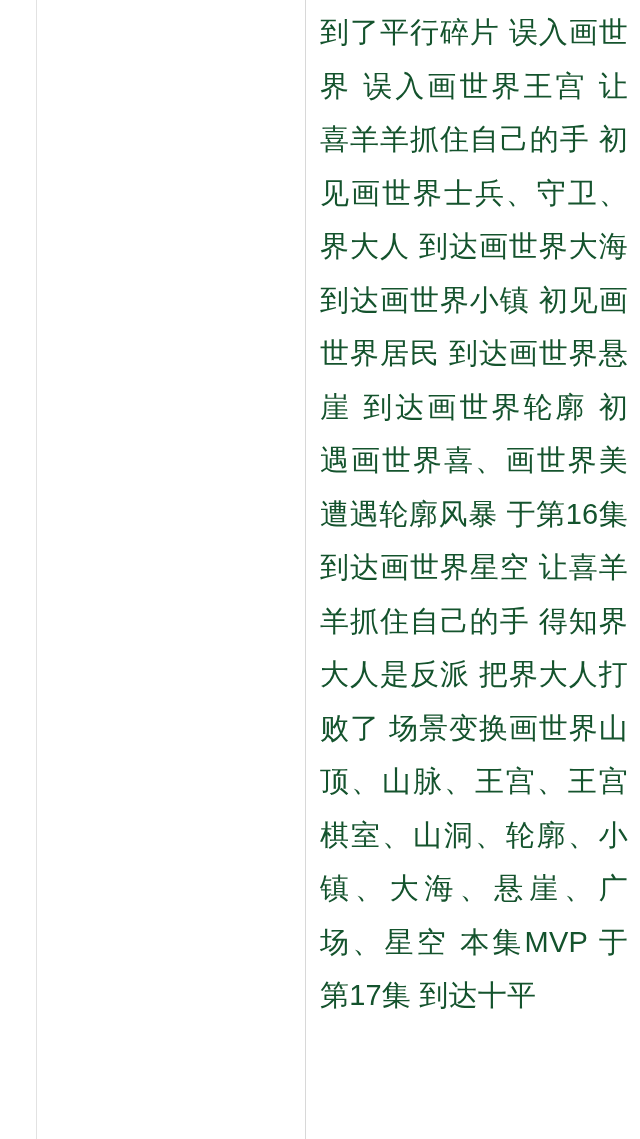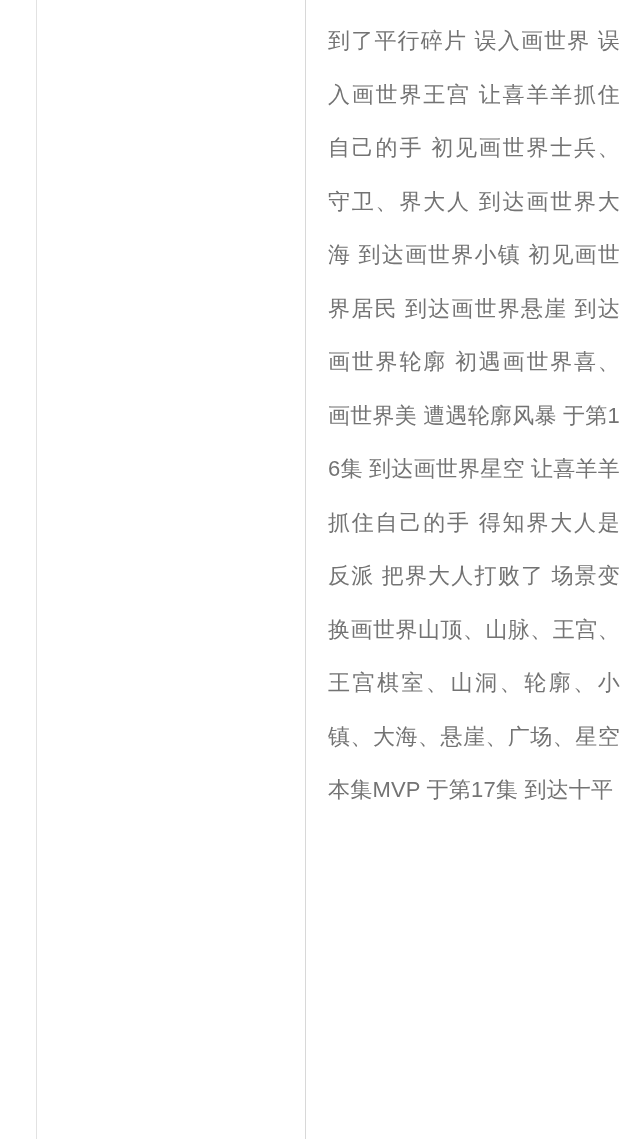--- a/index.html
+++ b/index.html
@@ -50,24 +50,24 @@
   }
   
   .text-cell {
     flex: 1 1 auto;
     height: 100%;
     background: #ffffff;
     overflow: hidden;
     position: relative;
   }
   .body-text {
-    margin: 8px;
+    margin: 0;
     padding: 6px 12px 0 14px;
-    color: #737373;
-    font-size: 22px;
+    color: #14532d;
+    font-size: 29px;
     line-height: 53.5px;
     letter-spacing: 0.2px;
     text-align: justify;
     text-justify: inter-character;
     word-break: break-all;
     font-weight: 400;
   }
   .body-text span.seg {
     display: inline;
   }

